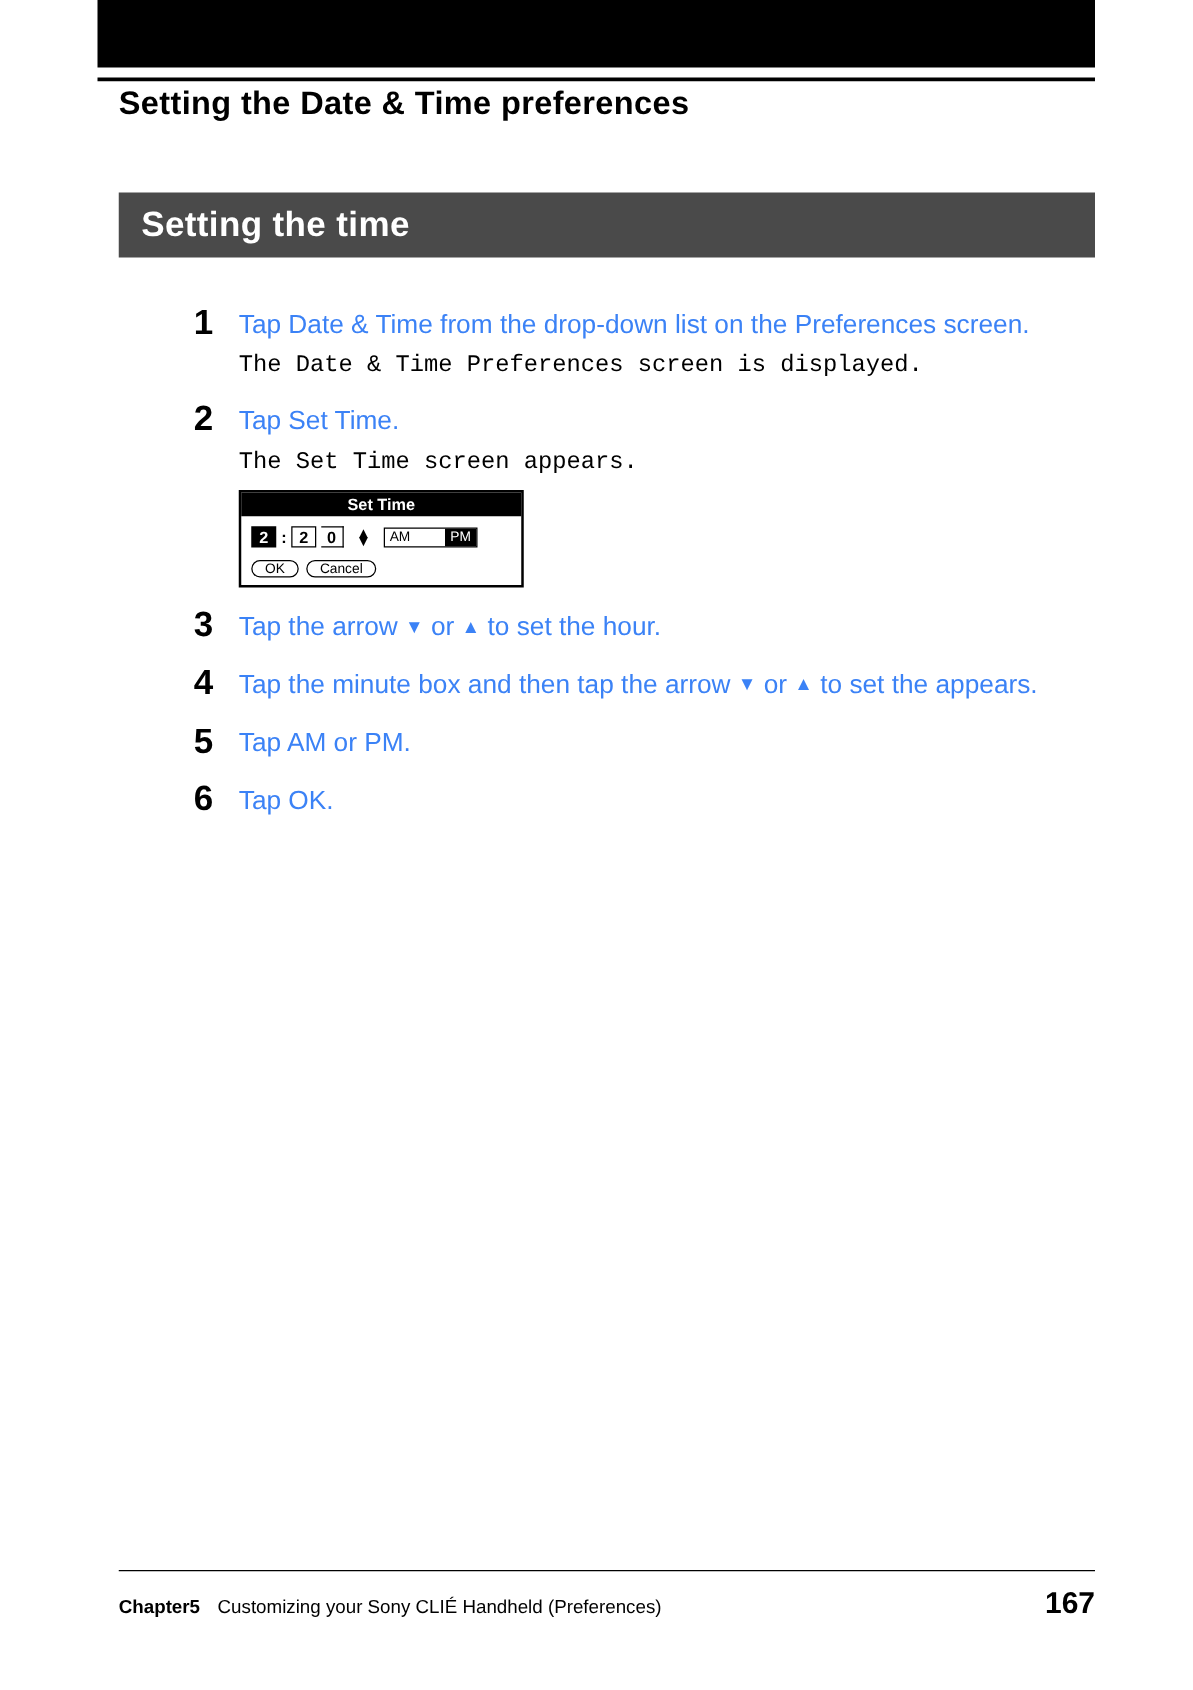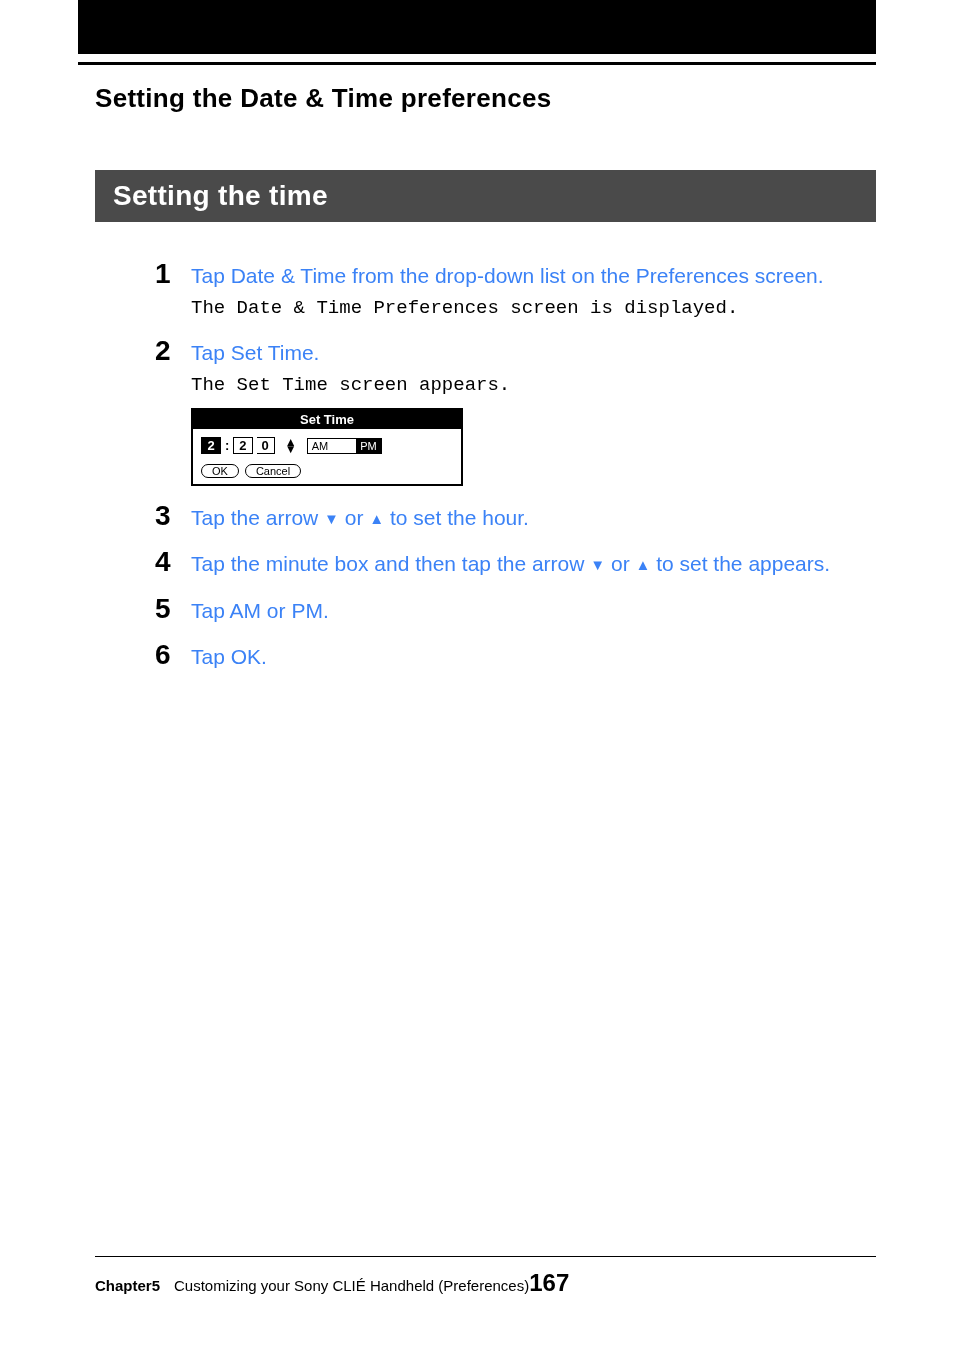--- a/index.html
+++ b/index.html
@@ -21,21 +21,21 @@
     }
     .top-thin-bar {
       background: #000;
       height: 3px;
       margin: 8px 78px 0 78px;
     }
     .page-title {
       font-family: 'Arial Black', Arial, sans-serif;
       font-weight: 900;
       font-size: 26px;
-      margin: 18px 0 0 95px;
+      margin: 2px 0 0 95px;
       letter-spacing: 0.3px;
     }
     .section-header {
       background: #4a4a4a;
       color: #fff;
       font-family: Arial, sans-serif;
       font-weight: bold;
       font-size: 28px;
       padding: 10px 18px;
       margin: 56px 78px 0 95px;
@@ -71,21 +71,21 @@
     .step-sub {
       font-family: Liberation Mono, monospace;
       font-size: 19px;
       margin-top: 6px;
       line-height: 1.3;
     }
     .screenshot {
       margin-top: 10px;
       margin-left: 0;
       border: 2px solid #000;
-      width: 272px;
+      width: 228px;
       background: #fff;
     }
     .ss-title {
       background: #000;
       color: #fff;
       text-align: center;
       font-family: Arial, sans-serif;
       font-weight: bold;
       font-size: 13px;
       padding: 2px 0;
@@ -169,21 +169,21 @@
       left: 95px;
       right: 78px;
     }
     .footer-line {
       height: 1.5px;
       background: #000;
       margin-bottom: 12px;
     }
     .footer-row {
       display: flex;
-      justify-content: flex-start;
+      justify-content: space-between;
       align-items: baseline;
     }
     .chapter {
       font-family: 'Arial Black', Arial, sans-serif;
       font-weight: 900;
       font-size: 15px;
     }
     .chapter-desc {
       font-family: Arial, sans-serif;
       font-size: 15px;

